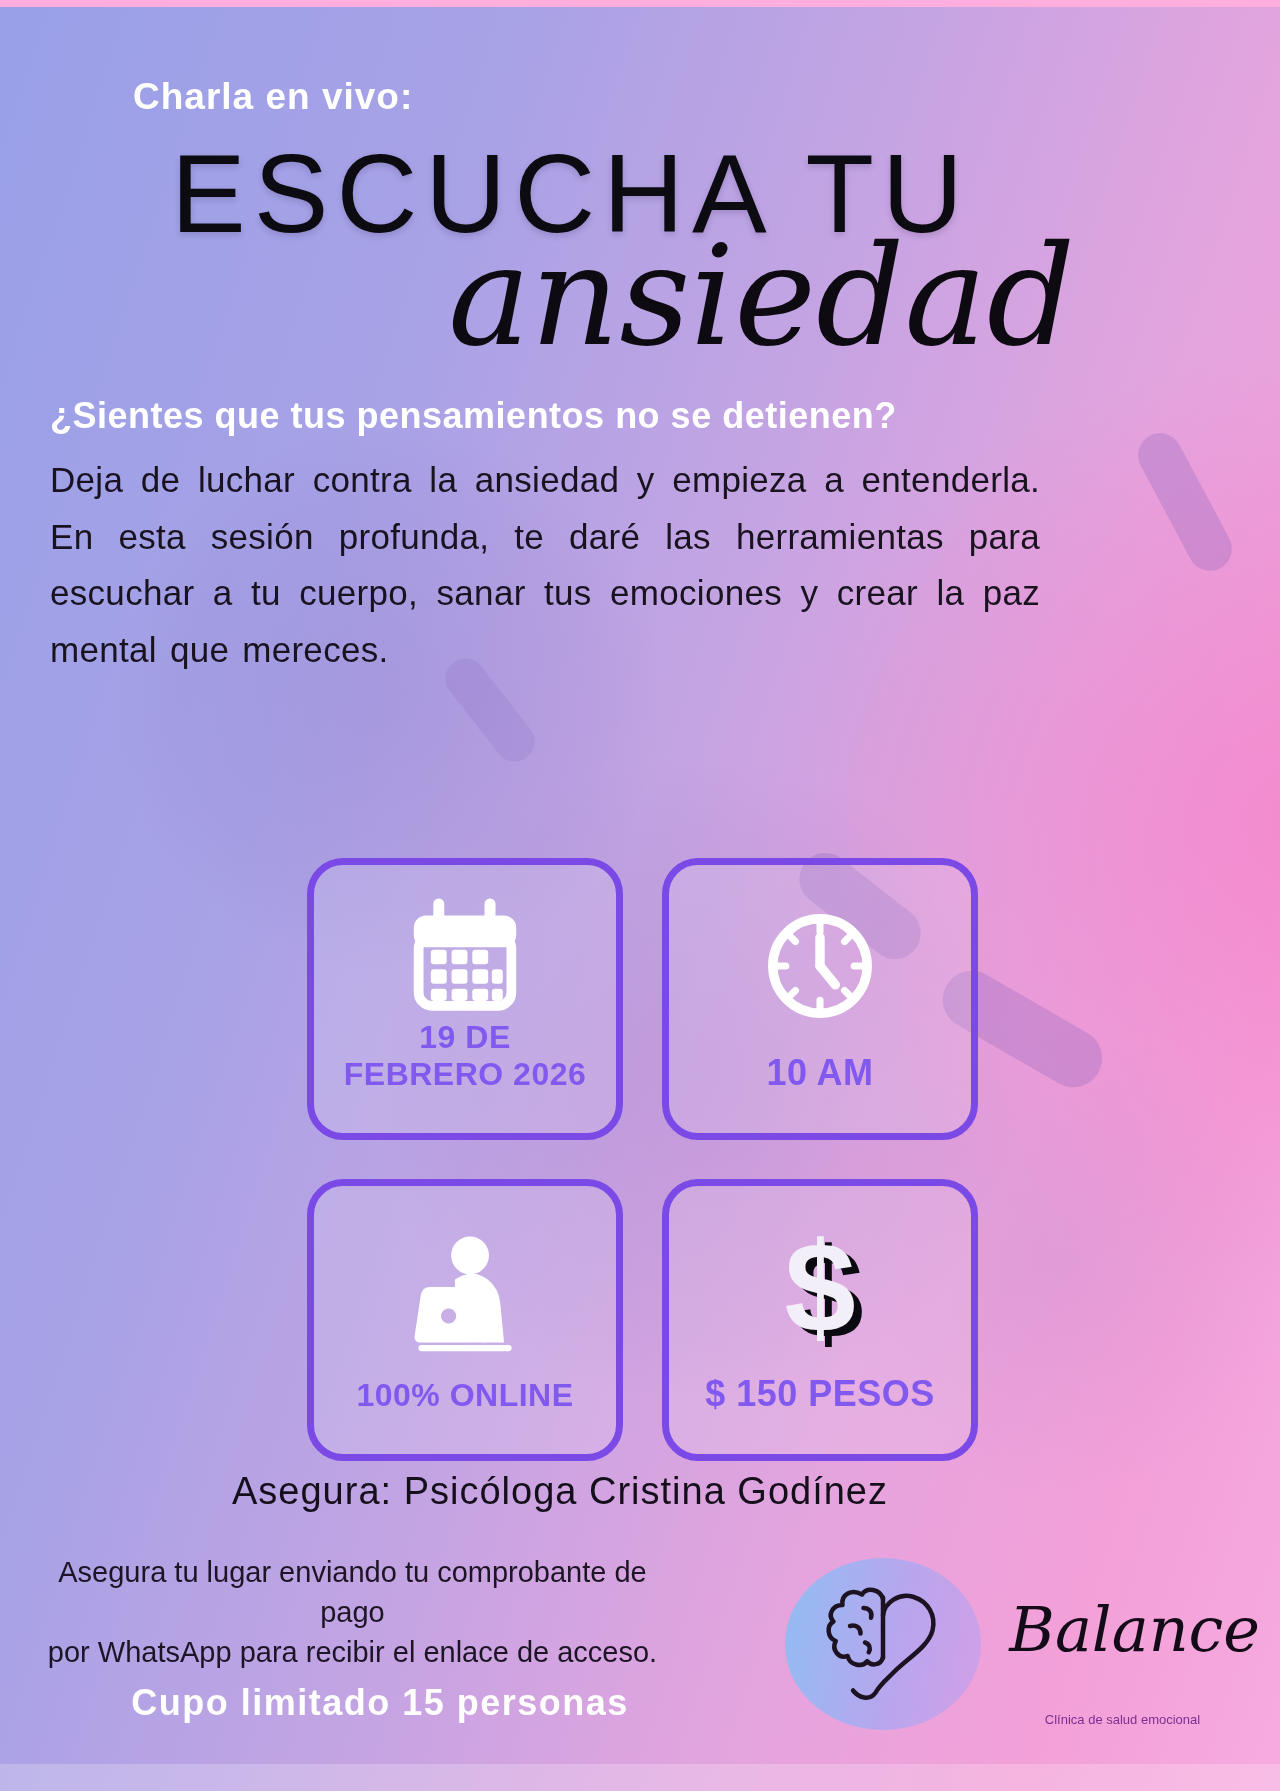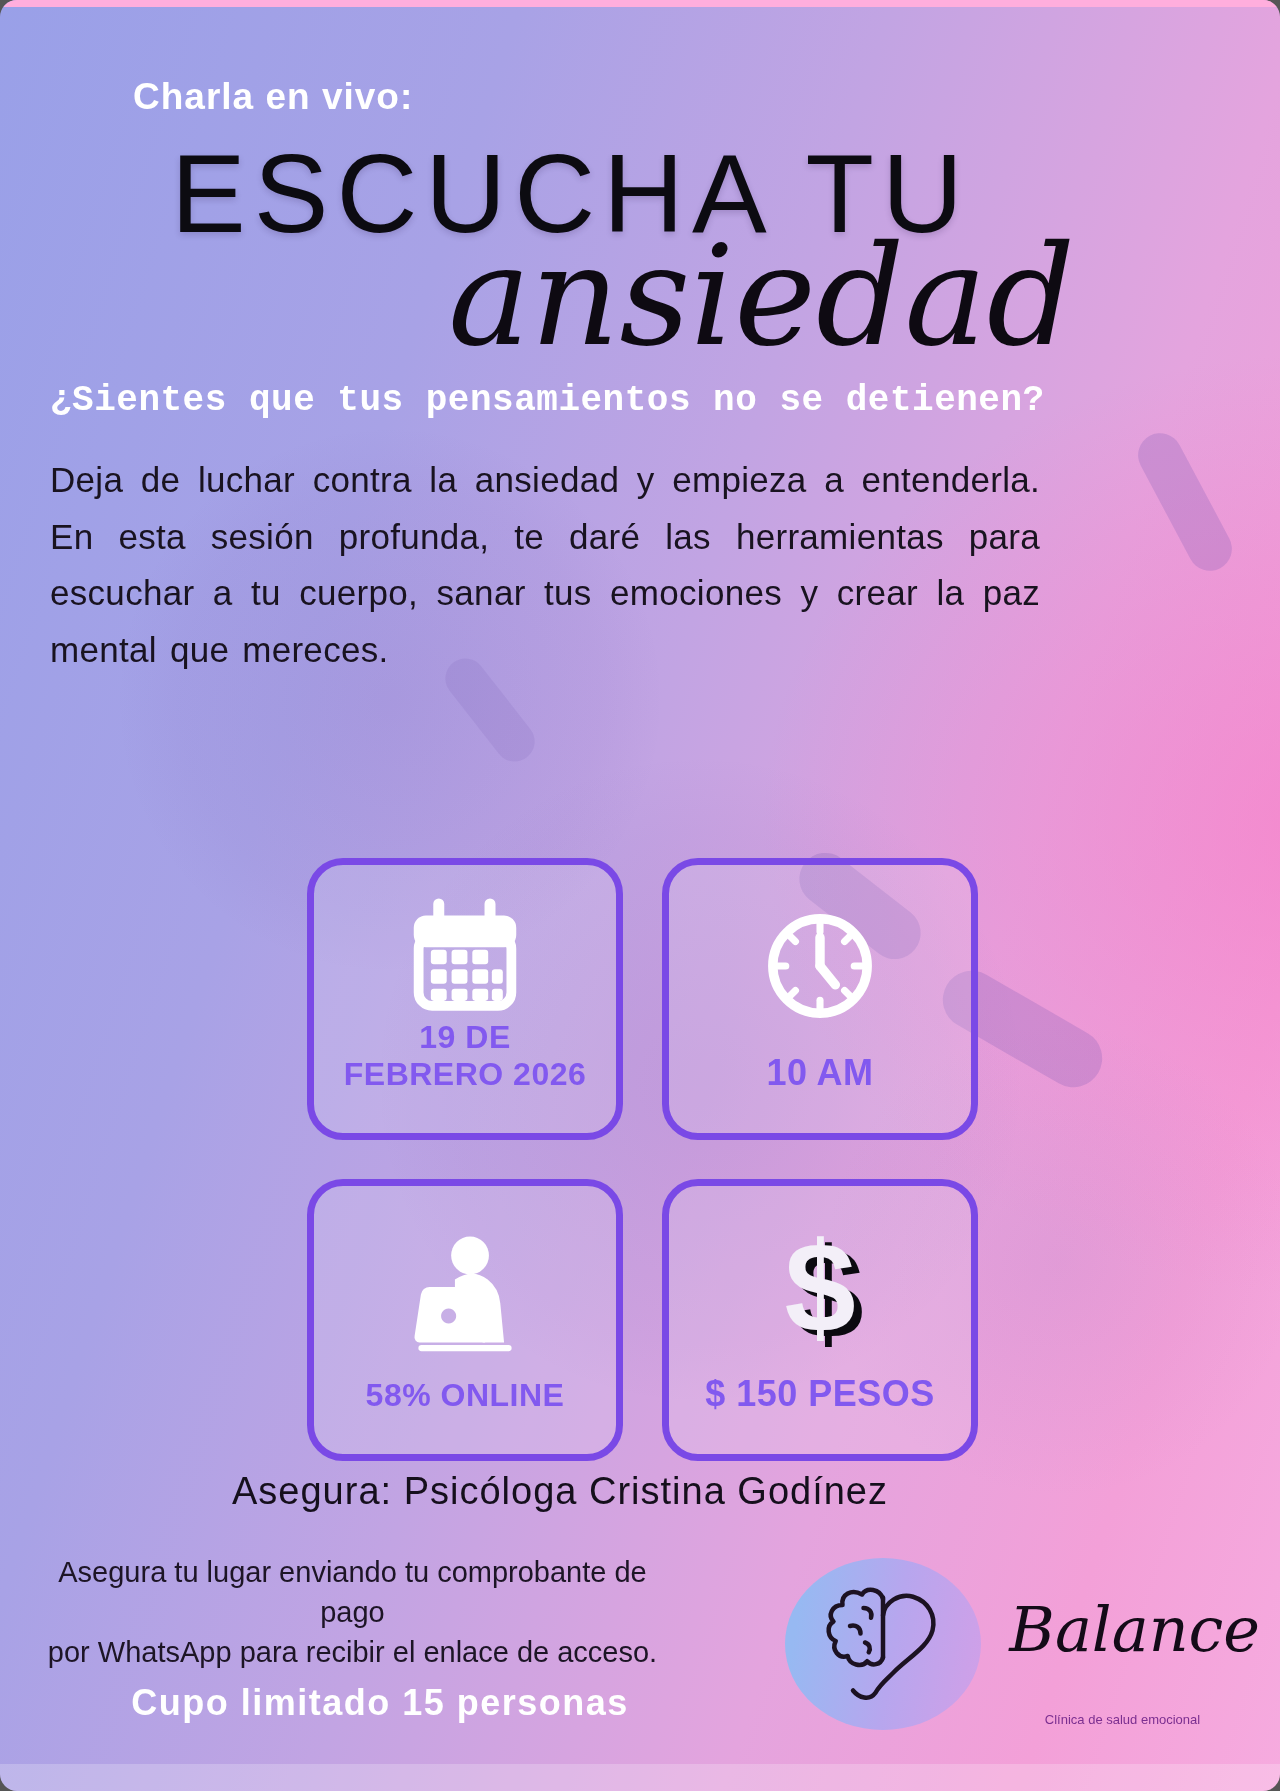--- a/index.html
+++ b/index.html
@@ -2,39 +2,38 @@
 <html><head>
 <meta charset="utf-8">
 <style>
   html,body{margin:0;padding:0;background:#555;}
   .poster{
     position:relative;width:1280px;height:1791px;overflow:hidden;
     font-family:"Liberation Sans",sans-serif;
     background:
       radial-gradient(900px 760px at 103% 46%, rgba(246,120,198,0.55), rgba(246,120,198,0) 62%),
       linear-gradient(108deg,#99a0e8 0%,#a8a2e6 28%,#c2a4e3 48%,#e4a4de 70%,#f3a0d8 86%,#f6abdf 100%);
-    border-radius: 17px;
   }
   .top-strip{position:absolute;left:0;top:0;width:100%;height:7px;background:#ffaedd;}
   .bottom-strip{position:absolute;left:0;bottom:0;width:100%;height:27px;background:rgba(255,255,255,0.22);}
   
   .blob{position:absolute;border-radius:50%;}
   .b1{left:120px;top:430px;width:540px;height:540px;background:radial-gradient(circle,rgba(130,100,185,0.16),rgba(130,100,185,0.07) 55%,transparent 72%);}
   .b2{left:380px;top:760px;width:640px;height:640px;background:radial-gradient(circle,rgba(130,100,185,0.15),rgba(130,100,185,0.06) 55%,transparent 72%);}
   .b3{left:820px;top:1020px;width:480px;height:480px;background:radial-gradient(circle,rgba(150,110,190,0.13),transparent 70%);}
   .pill{position:absolute;background:rgba(120,88,180,0.24);border-radius:40px;}
   .p1{left:1110px;top:480px;width:150px;height:44px;transform:rotate(62deg);}
   .p2{left:790px;top:880px;width:140px;height:52px;transform:rotate(38deg);}
   .p3{left:935px;top:1000px;width:175px;height:58px;transform:rotate(30deg);}
   .p4{left:430px;top:690px;width:120px;height:40px;transform:rotate(52deg);opacity:.6;}
 
   .kicker{position:absolute;left:133px;top:76px;font-size:37px;font-weight:bold;color:#ffffff;letter-spacing:1px;}
   .title{position:absolute;left:126px;top:138px;font-size:112px;line-height:1;font-weight:normal;color:#0c0b11;letter-spacing:8px;text-shadow:0 3px 6px rgba(40,20,70,0.18);margin-left:45px;}
   .script-title{position:absolute;right:205px;top:228px;font-size:138px;line-height:1;font-family:"DejaVu Serif",serif;font-style:italic;color:#0e0a12;}
-  .question{position:absolute;left:50px;top:380px;font-size:36px;font-weight:bold;color:#ffffff;letter-spacing:0.5px;font-family:Liberation Mono, monospace;}
+  .question{position:absolute;left:50px;top:395px;font-size:36px;font-weight:bold;color:#ffffff;letter-spacing:0.5px;}
   .body-par{position:absolute;left:50px;top:452px;width:990px;font-size:35px;line-height:1.62;color:#191320;text-align:justify;word-spacing:3px;letter-spacing:0.3px;}
 
   .grid{position:absolute;left:307px;top:858px;width:678px;display:grid;grid-template-columns:316px 316px;grid-template-rows:282px 282px;column-gap:46px;row-gap:46px;gap:39px;}
   .card{
     box-sizing:border-box;border:7px solid #7a49e6;border-radius:36px;
     background:rgba(238,229,252,0.17);
     display:flex;flex-direction:column;align-items:center;justify-content:space-between;
     padding:30px 12px 40px;
   }
   .card-icon{height:152px;display:flex;align-items:center;justify-content:center;}
@@ -133,21 +132,21 @@
         <svg width="126" height="126" viewBox="0 0 100 100">
           <circle cx="54" cy="21" r="15" fill="#fff"></circle>
           <path d="M42 40 q14 -9 26 0 q9 7 10 19 l3 31 h-17 l-3 -24 -19 0 z" fill="#fff"></path>
           <rect x="59" y="60" width="10" height="30" rx="5" fill="#fff" transform="rotate(-16 64 75)"></rect>
           <path fill="#fff" fill-rule="evenodd" d="M22 46 h30 a7 7 0 0 1 7 6 l7 38 h-52 a4 4 0 0 1 -4 -5 l5 -33 a7 7 0 0 1 7 -6 z
                M37 63 a6 6 0 1 0 0.01 0 z"></path>
           <rect x="13" y="92" width="74" height="5" rx="2.5" fill="#fff"></rect>
         </svg>
       </div>
       <div class="card-label">
-        <span>58% ONLINE</span>
+        <span>100% ONLINE</span>
       </div>
     </div>
 
     <div class="card">
       <div class="card-icon">
         <div class="dollar">$</div>
       </div>
       <div class="card-label lbl-lg">
         <span>$ 150 PESOS</span>
       </div>

